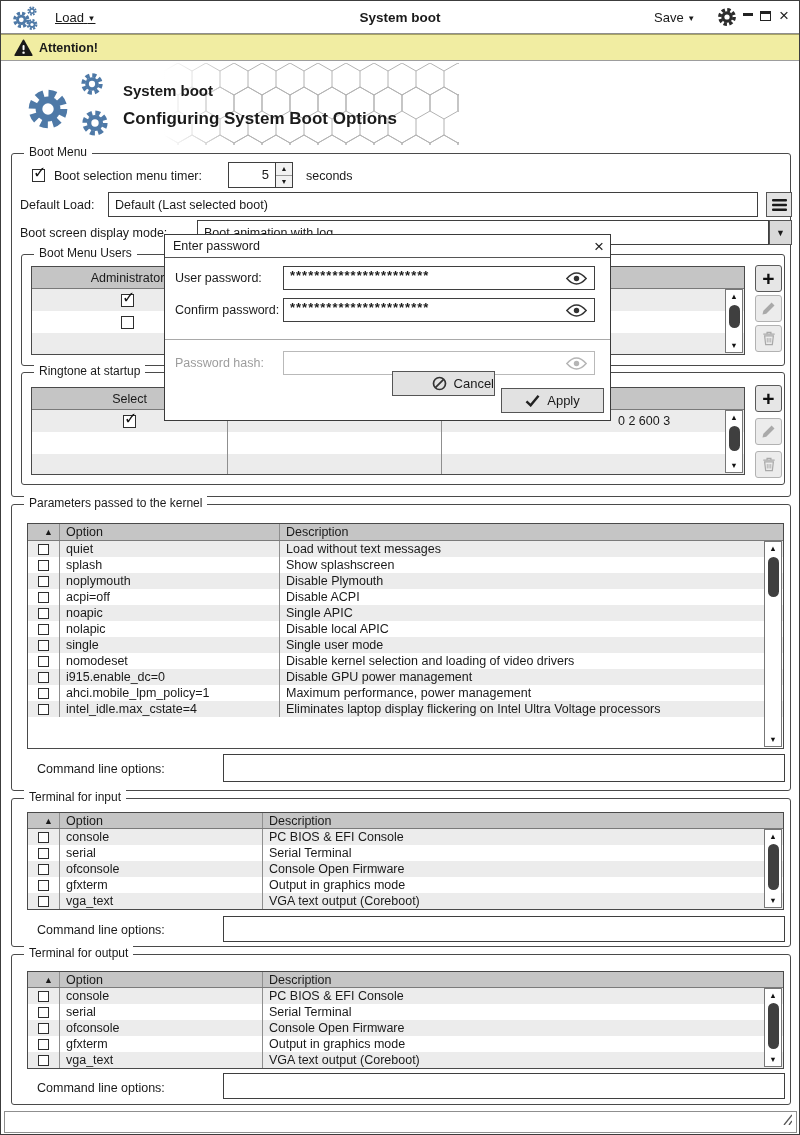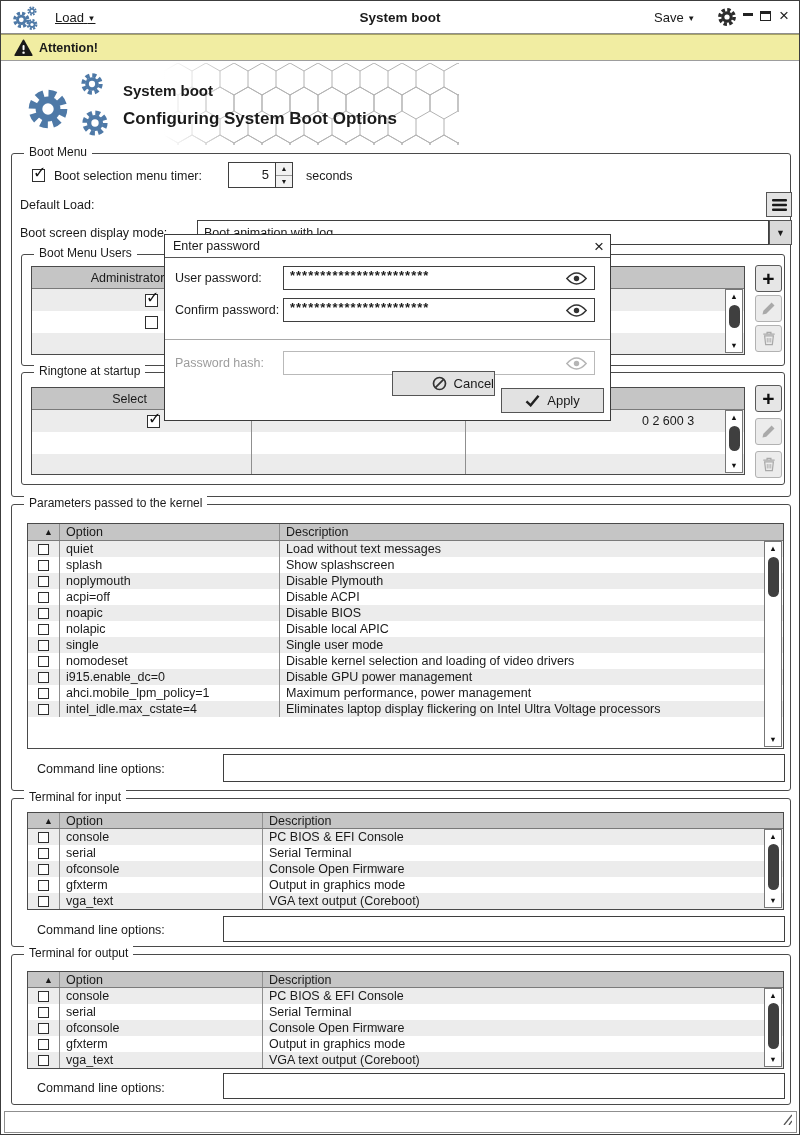--- a/index.html
+++ b/index.html
@@ -58,21 +58,21 @@
   .trow { display:grid; font-size:12.5px; }
   .tbody .trow:nth-of-type(odd) { background:#ececec; }
   .cell { padding:0 6px; border-right:1px solid #8f8f8f; display:flex; align-items:center; overflow:hidden; white-space:nowrap; }
   .cell:last-child { border-right:none; }
   .c-center { justify-content:center; }
   .c-right { justify-content:flex-end; }
   .u-grid { grid-template-columns:192px 218px 1fr; }
   .r-grid { grid-template-columns:196px 214px 1fr; }
   .k-grid { grid-template-columns:32px 220px 1fr; }
   .t-grid { grid-template-columns:32px 203px 1fr; }
-  .row22 { height:22px;padding-left:24px; }
+  .row22 { height:22px; }
   .row16 { height:16px; }
   .hdr22 { height:22px; }
   .hdr17 { height:17px; }
   .hdr16 { height:16px; }
   .sort-glyph { font-size:9px; }
   .tune { padding-left:176px; }
 
   
   .sb { position:absolute; width:18px; border:1px solid #777; background:#fff; }
   .sb .up, .sb .dn { position:absolute; left:0; right:0; height:13px; display:flex; align-items:center; justify-content:center; font-size:7.5px; color:#111; }
@@ -206,20 +206,21 @@
     <div id="spinner">
       <span class="val">5</span>
       <span class="arrows">
         <span>▲</span>
         <span>▼</span>
       </span>
     </div>
     <span class="lbl" style="left:294px;top:15px;">seconds</span>
 
     <span class="lbl" style="left:8px;top:44px;">Default Load:</span>
+    <div class="input" style="left:96px;top:38px;width:650px;height:25px;">Default (Last selected boot)</div>
     <div class="sq-btn" style="left:754px;top:38px;width:26px;height:25px;">
       <svg width="15" height="12" viewBox="0 0 15 12">
           <g fill="#1a1a1a">
             <rect y="0" width="15" height="2.4" rx="1"></rect>
             <rect y="4.8" width="15" height="2.4" rx="1"></rect>
             <rect y="9.6" width="15" height="2.4" rx="1"></rect>
           </g>
         </svg>
     </div>
 
@@ -386,21 +387,21 @@
             </div>
             <div class="cell">acpi=off</div>
             <div class="cell">Disable ACPI</div>
           </div>
 
           <div class="trow k-grid row16">
             <div class="cell c-center">
               <span class="cbox" style="width:11px;height:11px;"></span>
             </div>
             <div class="cell">noapic</div>
-            <div class="cell">Disable BIOS</div>
+            <div class="cell">Single APIC</div>
           </div>
 
           <div class="trow k-grid row16">
             <div class="cell c-center">
               <span class="cbox" style="width:11px;height:11px;"></span>
             </div>
             <div class="cell">nolapic</div>
             <div class="cell">Disable local APIC</div>
           </div>
 

